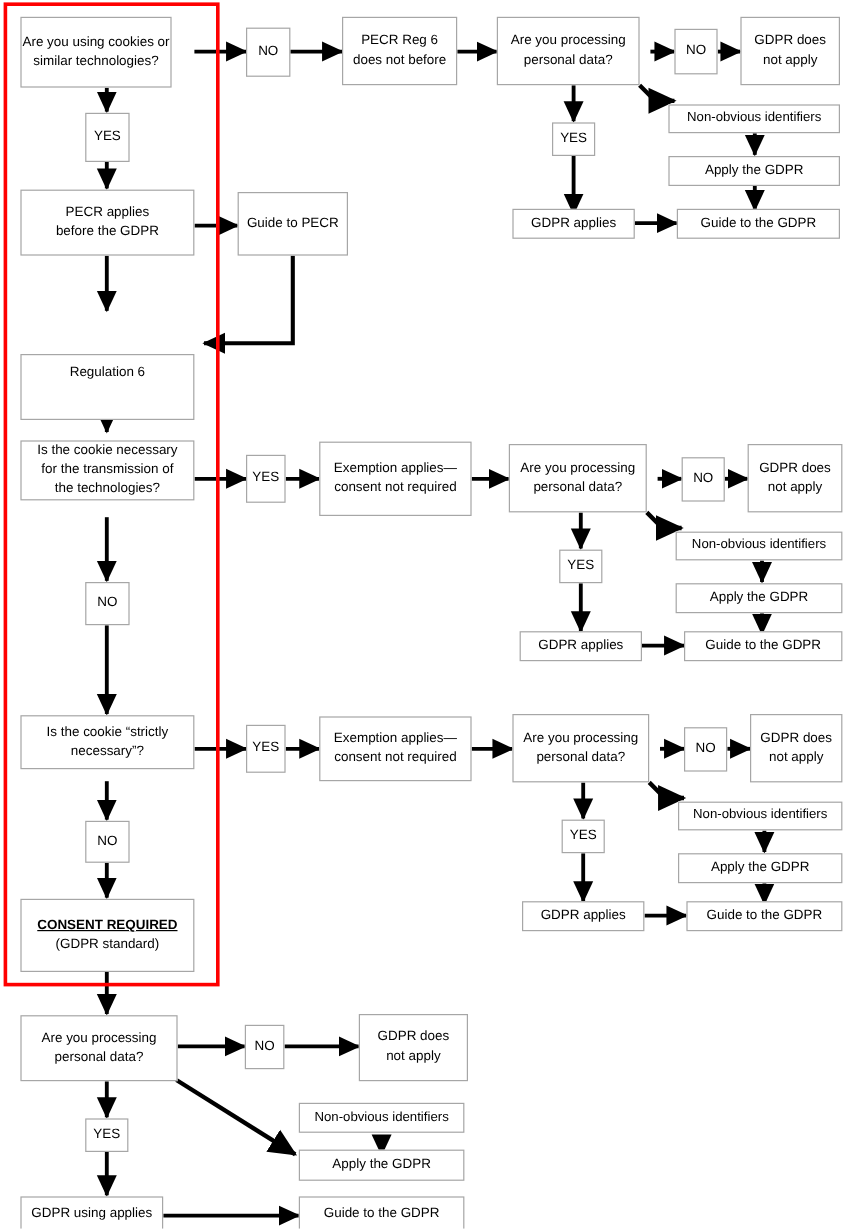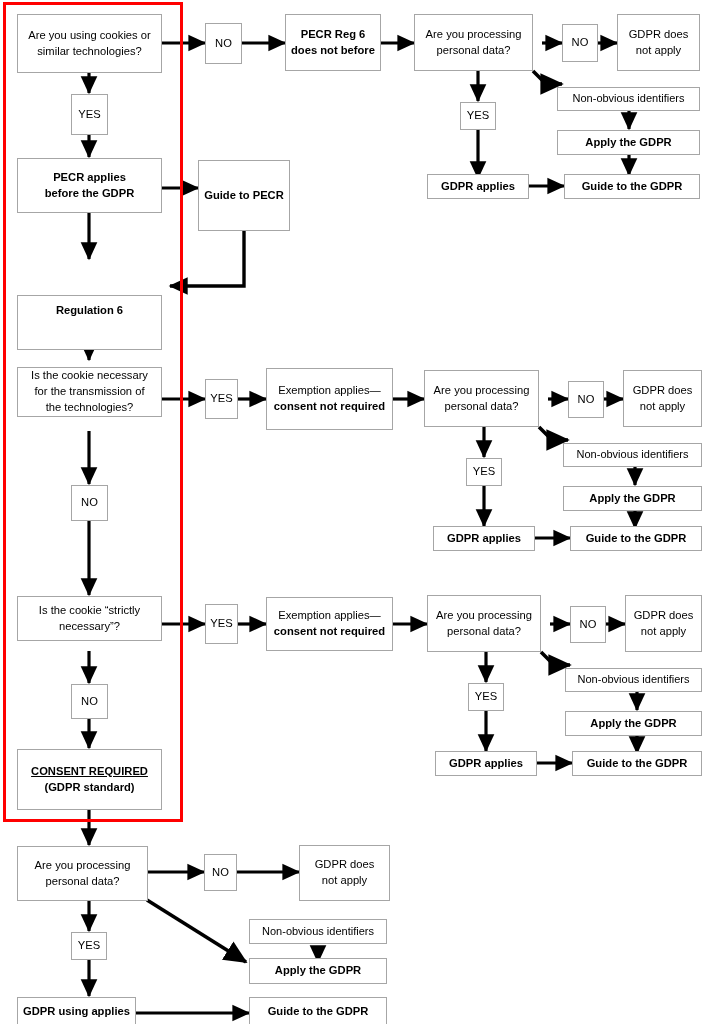--- a/index.html
+++ b/index.html
@@ -39,21 +39,21 @@
     font-size: 11.2px;
     line-height: 1.42;
     padding: 2px 3px;
     z-index: 5;
   }
   .node-box.top-align {
     justify-content: flex-start;
     padding-top: 7px;
   }
   .node-line { display: block; white-space: nowrap; }
-  .node-line.b { font-weight: bold; }
+  .node-line.b { font-weight: normal; }
   .node-line.u { font-weight: bold; text-decoration: underline; }
   .node-box.small { font-size: 11px; }
   .red-frame {
     position: absolute;
     box-sizing: border-box;
     border: 3px solid #ff0000;
     background: transparent;
     z-index: 2;
     pointer-events: none;
   }
@@ -141,21 +141,21 @@
       <path d="M541,652 L554,665 L570,665" marker-end="url(#ahs)"></path>
     </g>
 
     <g stroke="#000000" fill="none" stroke-width="3.6">
       <path d="M147,900 L246,962" marker-end="url(#ahs)"></path>
     </g>
   </svg>
 
   <div class="red-frame" style="left:3px; top:2px; width:180px; height:820px;"></div>
 
-  <div class="node-box" style="left:17px; top:14px; width:145px; height:59px;">
+  <div class="node-box" style="left:17px; top:14px; width:126px; height:59px;">
     <span class="node-line">Are you using cookies or</span>
     <span class="node-line">similar technologies?</span>
   </div>
 
   <div class="node-box" style="left:71px; top:94px; width:37px; height:41px;">
     <span class="node-line">YES</span>
   </div>
 
   <div class="node-box" style="left:205px; top:23px; width:37px; height:41px;">
     <span class="node-line">NO</span>
@@ -164,21 +164,21 @@
   <div class="node-box" style="left:285px; top:14px; width:96px; height:57px;">
     <span class="node-line b">PECR Reg 6</span>
     <span class="node-line b">does not before</span>
   </div>
 
   <div class="node-box" style="left:17px; top:158px; width:145px; height:55px;">
     <span class="node-line b">PECR applies</span>
     <span class="node-line b">before the GDPR</span>
   </div>
 
-  <div class="node-box" style="left:198px; top:160px; width:92px; height:71px;">
+  <div class="node-box" style="left:198px; top:160px; width:92px; height:53px;">
     <span class="node-line b">Guide to PECR</span>
   </div>
 
   <div class="node-box top-align" style="left:17px; top:260px; width:145px; height:55px;margin-top:35px;">
     <span class="node-line b">Regulation 6</span>
   </div>
 
   <div class="node-box" style="left:17px; top:367px; width:145px; height:50px;">
     <span class="node-line">Is the cookie necessary</span>
     <span class="node-line">for the transmission of</span>

